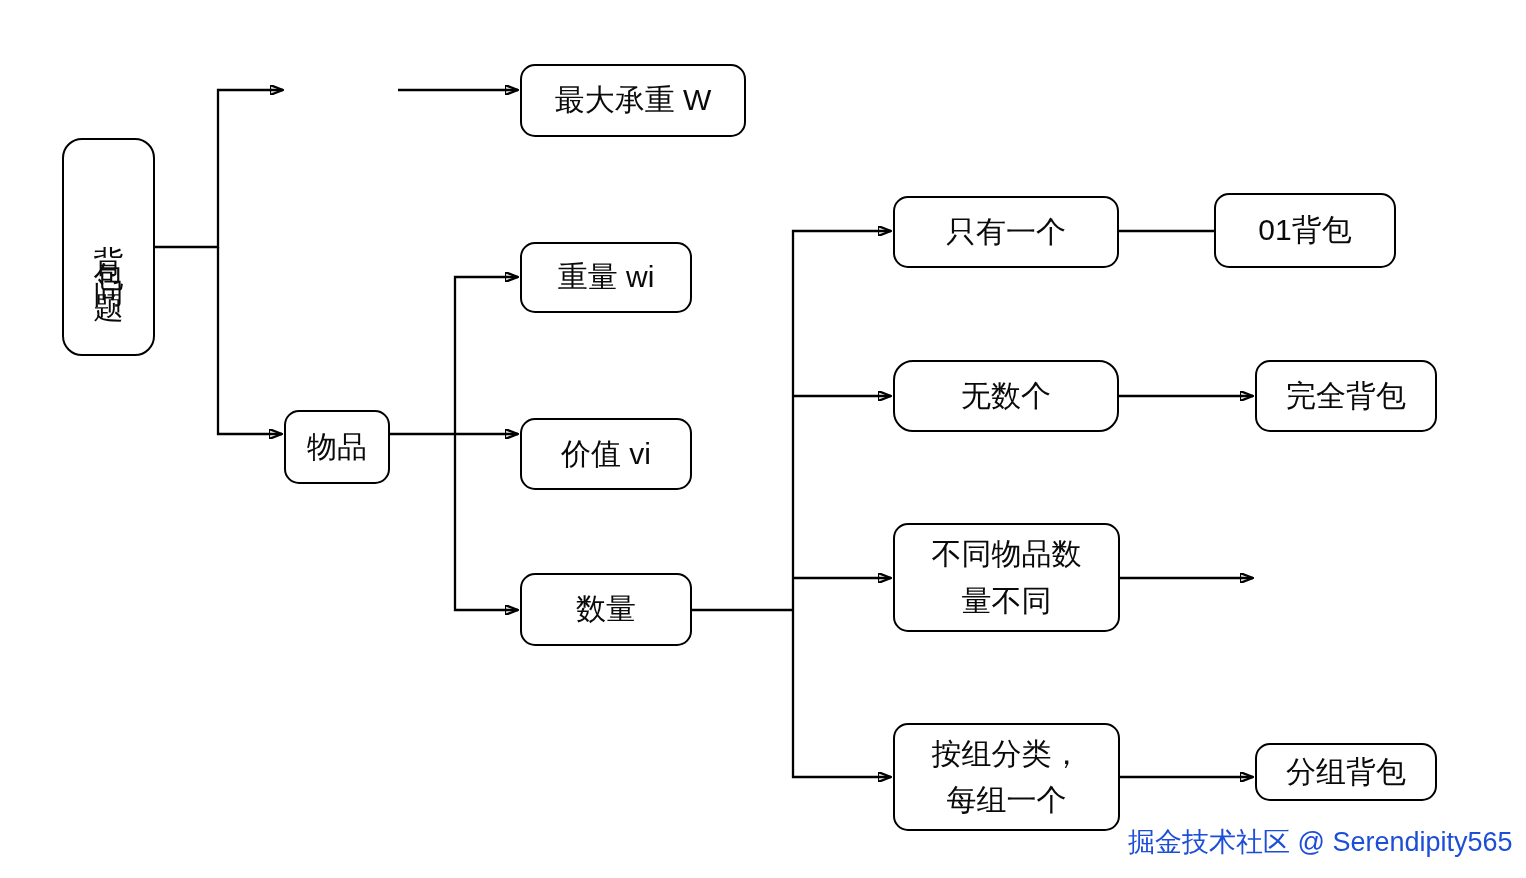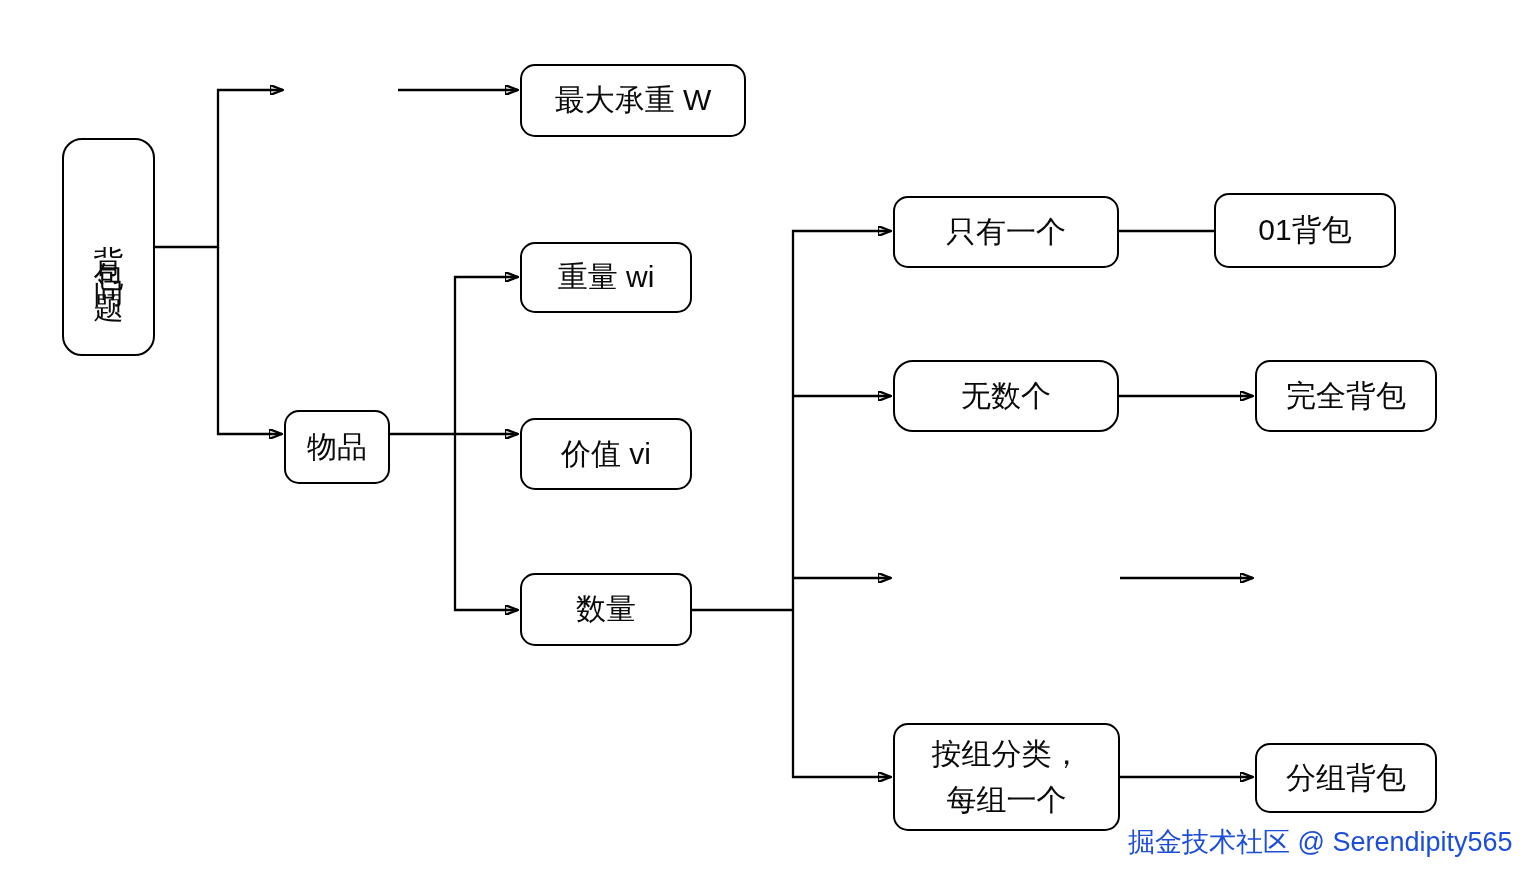--- a/index.html
+++ b/index.html
@@ -109,22 +109,24 @@
   <div class="node" style="left:520px; top:573px; width:172px; height:73px;">数量</div>
 
   <div class="node" style="left:893px; top:196px; width:226px; height:72px;">只有一个</div>
 
   <div class="node" style="left:1214px; top:193px; width:182px; height:75px;">01背包</div>
 
   <div class="node" style="left:893px; top:360px; width:226px; height:72px;border-radius:20px;">无数个</div>
 
   <div class="node" style="left:1255px; top:360px; width:182px; height:72px;">完全背包</div>
 
+  <div class="node" style="left:893px; top:523px; width:227px; height:109px;">不同物品数
+量不同</div>
 
 
   <div class="node" style="left:893px; top:723px; width:227px; height:108px;">按组分类，
 每组一个</div>
 
-  <div class="node" style="left:1255px; top:743px; width:182px; height:70px;">分组背包</div>
+  <div class="node" style="left:1255px; top:743px; width:182px; height:58px;">分组背包</div>
 
   <div class="watermark">掘金技术社区 @ Serendipity565</div>
 
 </div>
 
 </body></html>

